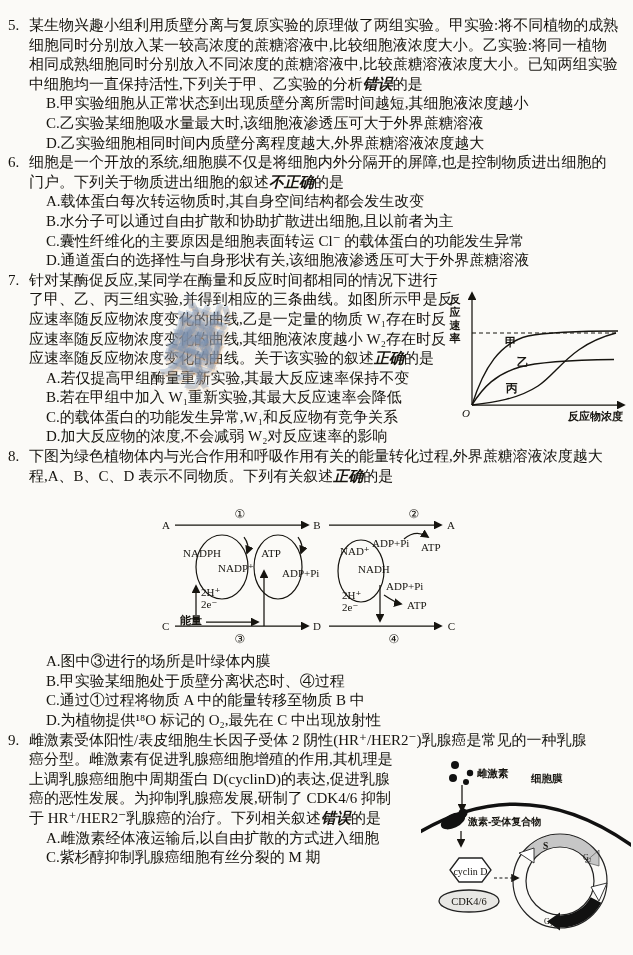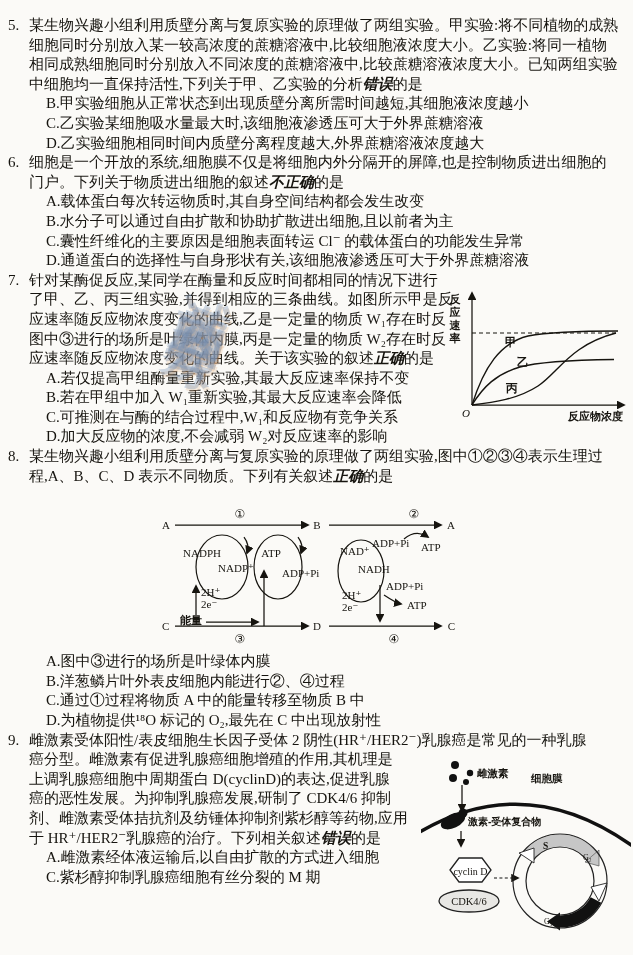--- a/index.html
+++ b/index.html
@@ -57,25 +57,25 @@
     <div class="ln opt">A.载体蛋白每次转运物质时,其自身空间结构都会发生改变</div>
     <div class="ln opt">B.水分子可以通过自由扩散和协助扩散进出细胞,且以前者为主</div>
     <div class="ln opt">C.囊性纤维化的主要原因是细胞表面转运 Cl⁻ 的载体蛋白的功能发生异常</div>
     <div class="ln opt">D.通道蛋白的选择性与自身形状有关,该细胞液渗透压可大于外界蔗糖溶液</div>
   </div>
 
   <div class="q">
     <div class="ln"><span class="qnum">7.</span><span>针对某酶促反应,某同学在酶量和反应时间都相同的情况下进行</span></div>
     <div class="ln cont">了甲、乙、丙三组实验,并得到相应的三条曲线。如图所示甲是反</div>
     <div class="ln cont">应速率随反应物浓度变化的曲线,乙是一定量的物质 W₁存在时反</div>
-    <div class="ln cont">图中③进行的场所是叶绿体内膜,丙是一定量的物质 W₂存在时反</div>
+    <div class="ln cont">应速率随反应物浓度变化的曲线,其细胞液浓度越小 W₂存在时反</div>
     <div class="ln cont">应速率随反应物浓度变化的曲线。关于该实验的叙述<b>正确</b>的是</div>
     <div class="ln opt">A.若仅提高甲组酶量重新实验,其最大反应速率保持不变</div>
     <div class="ln opt">B.若在甲组中加入 W₁重新实验,其最大反应速率会降低</div>
-    <div class="ln opt">C.可推测在与酶的结合过程中,W₁和反应物有竞争关系</div>
+    <div class="ln opt">C.的载体蛋白的功能发生异常,W₁和反应物有竞争关系</div>
     <div class="ln opt">D.加大反应物的浓度,不会减弱 W₂对反应速率的影响</div>
 
     <svg class="fig7" viewBox="0 0 188 142">
       <defs>
         <marker id="ar1" viewBox="0 0 10 10" refX="8" refY="5" markerWidth="7" markerHeight="7" orient="auto">
           <path d="M0,0 L10,5 L0,10 z" fill="#16140f"></path>
         </marker>
       </defs>
       <line class="axis" x1="30" y1="120" x2="30" y2="8" marker-end="url(#ar1)"></line>
       <line class="axis" x1="30" y1="120" x2="182" y2="120" marker-end="url(#ar1)"></line>
@@ -86,21 +86,21 @@
       <text class="cjk vstack" x="13" y="18" font-size="11" text-anchor="middle"><tspan x="13" dy="0">反</tspan><tspan x="13" dy="13">应</tspan><tspan x="13" dy="13">速</tspan><tspan x="13" dy="13">率</tspan></text>
       <text class="cjk" x="63" y="61" font-size="11.5">甲</text>
       <text class="cjk" x="75" y="81" font-size="11.5">乙</text>
       <text class="cjk" x="64" y="107" font-size="11.5">丙</text>
       <text x="20" y="132" font-size="11" font-style="italic">O</text>
       <text class="cjk" x="181" y="135" font-size="11" text-anchor="end">反应物浓度</text>
     </svg>
   </div>
 
   <div class="q">
-    <div class="ln"><span class="qnum">8.</span><span>某生物兴趣小组利用质壁分离与复原实验的原理做了两组实验,图中①②③④表示生理过</span></div>
+    <div class="ln"><span class="qnum">8.</span><span>下图为绿色植物体内与光合作用和呼吸作用有关的能量转化过程,外界蔗糖溶液浓度越大</span></div>
     <div class="ln cont">程,A、B、C、D 表示不同物质。下列有关叙述<b>正确</b>的是</div>
 
     <svg class="fig8" viewBox="0 0 300 160">
       <defs>
         <marker id="ar2" viewBox="0 0 10 10" refX="8" refY="5" markerWidth="7" markerHeight="7" orient="auto">
           <path d="M0,0 L10,5 L0,10 z" fill="#16140f"></path>
         </marker>
       </defs>
 
       <text class="lat" x="4" y="42">A</text>
@@ -142,31 +142,30 @@
       <text class="lat" x="263" y="64">ATP</text>
       <line class="ln-stroke" x1="222" y1="98" x2="222" y2="134" marker-end="url(#ar2)"></line>
       <text class="lat" x="228" y="103">ADP+Pi</text>
       <path class="ln-stroke" d="M226,108 Q238,116 243,117" marker-end="url(#ar2)"></path>
       <text class="lat" x="249" y="122">ATP</text>
       <text class="lat" x="184" y="112">2H⁺</text>
       <text class="lat" x="184" y="124">2e⁻</text>
     </svg>
 
     <div class="ln opt">A.图中③进行的场所是叶绿体内膜</div>
-    <div class="ln opt">B.洋葱鳞片叶外表皮细胞内能进行②、④过程</div>
+    <div class="ln opt">B.甲实验某细胞处于质壁分离状态时、④过程</div>
     <div class="ln opt">C.通过①过程将物质 A 中的能量转移至物质 B 中</div>
     <div class="ln opt">D.为植物提供¹⁸O 标记的 O₂,最先在 C 中出现放射性</div>
   </div>
 
   <div class="q">
     <div class="ln"><span class="qnum">9.</span><span>雌激素受体阳性/表皮细胞生长因子受体 2 阴性(HR⁺/HER2⁻)乳腺癌是常见的一种乳腺</span></div>
     <div class="ln cont">癌分型。雌激素有促进乳腺癌细胞增殖的作用,其机理是</div>
     <div class="ln cont">上调乳腺癌细胞中周期蛋白 D(cyclinD)的表达,促进乳腺</div>
     <div class="ln cont">癌的恶性发展。为抑制乳腺癌发展,研制了 CDK4/6 抑制</div>
-    <div class="ln cont">剂、雌激素受体拮抗剂及纺锤体抑制剂紫杉醇等药物,应用</div>
     <div class="ln cont">于 HR⁺/HER2⁻乳腺癌的治疗。下列相关叙述<b>错误</b>的是</div>
     <div class="ln opt">A.雌激素经体液运输后,以自由扩散的方式进入细胞</div>
     <div class="ln opt">C.紫杉醇抑制乳腺癌细胞有丝分裂的 M 期</div>
 
     <svg class="fig9" viewBox="0 0 210 192">
       <defs>
         <marker id="ar3" viewBox="0 0 10 10" refX="8" refY="5" markerWidth="7" markerHeight="7" orient="auto">
           <path d="M0,0 L10,5 L0,10 z" fill="#16140f"></path>
         </marker>
       </defs>

